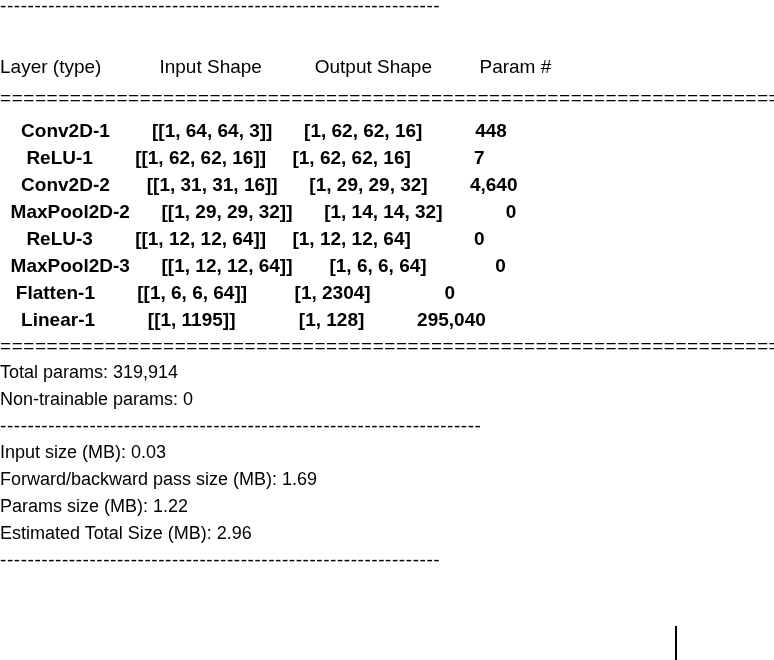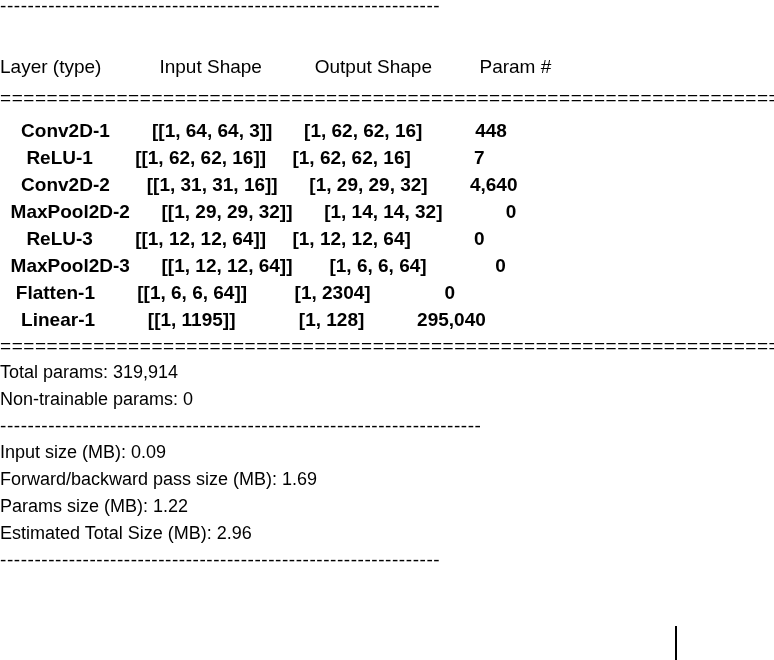--- a/index.html
+++ b/index.html
@@ -87,21 +87,21 @@
   <div class="line row-line">   Flatten-1        [[1, 6, 6, 64]]         [1, 2304]              0</div>
   <div class="line row-line">    Linear-1          [[1, 1195]]            [1, 128]          295,040</div>
 
   <div class="rule rule-eq">==========================================================================</div>
 
   <div class="foot-line">Total params: 319,914</div>
   <div class="foot-line">Non-trainable params: 0</div>
 
   <div class="rule rule-dash">----------------------------------------------------------------------</div>
 
-  <div class="foot-line">Input size (MB): 0.09</div>
+  <div class="foot-line">Input size (MB): 0.03</div>
   <div class="foot-line">Forward/backward pass size (MB): 1.69</div>
   <div class="foot-line">Params size (MB): 1.22</div>
   <div class="foot-line">Estimated Total Size (MB): 2.96</div>
 
   <div class="rule rule-dash">----------------------------------------------------------------</div>
 
 </div>
 
 <div id="cursor"></div>
 

